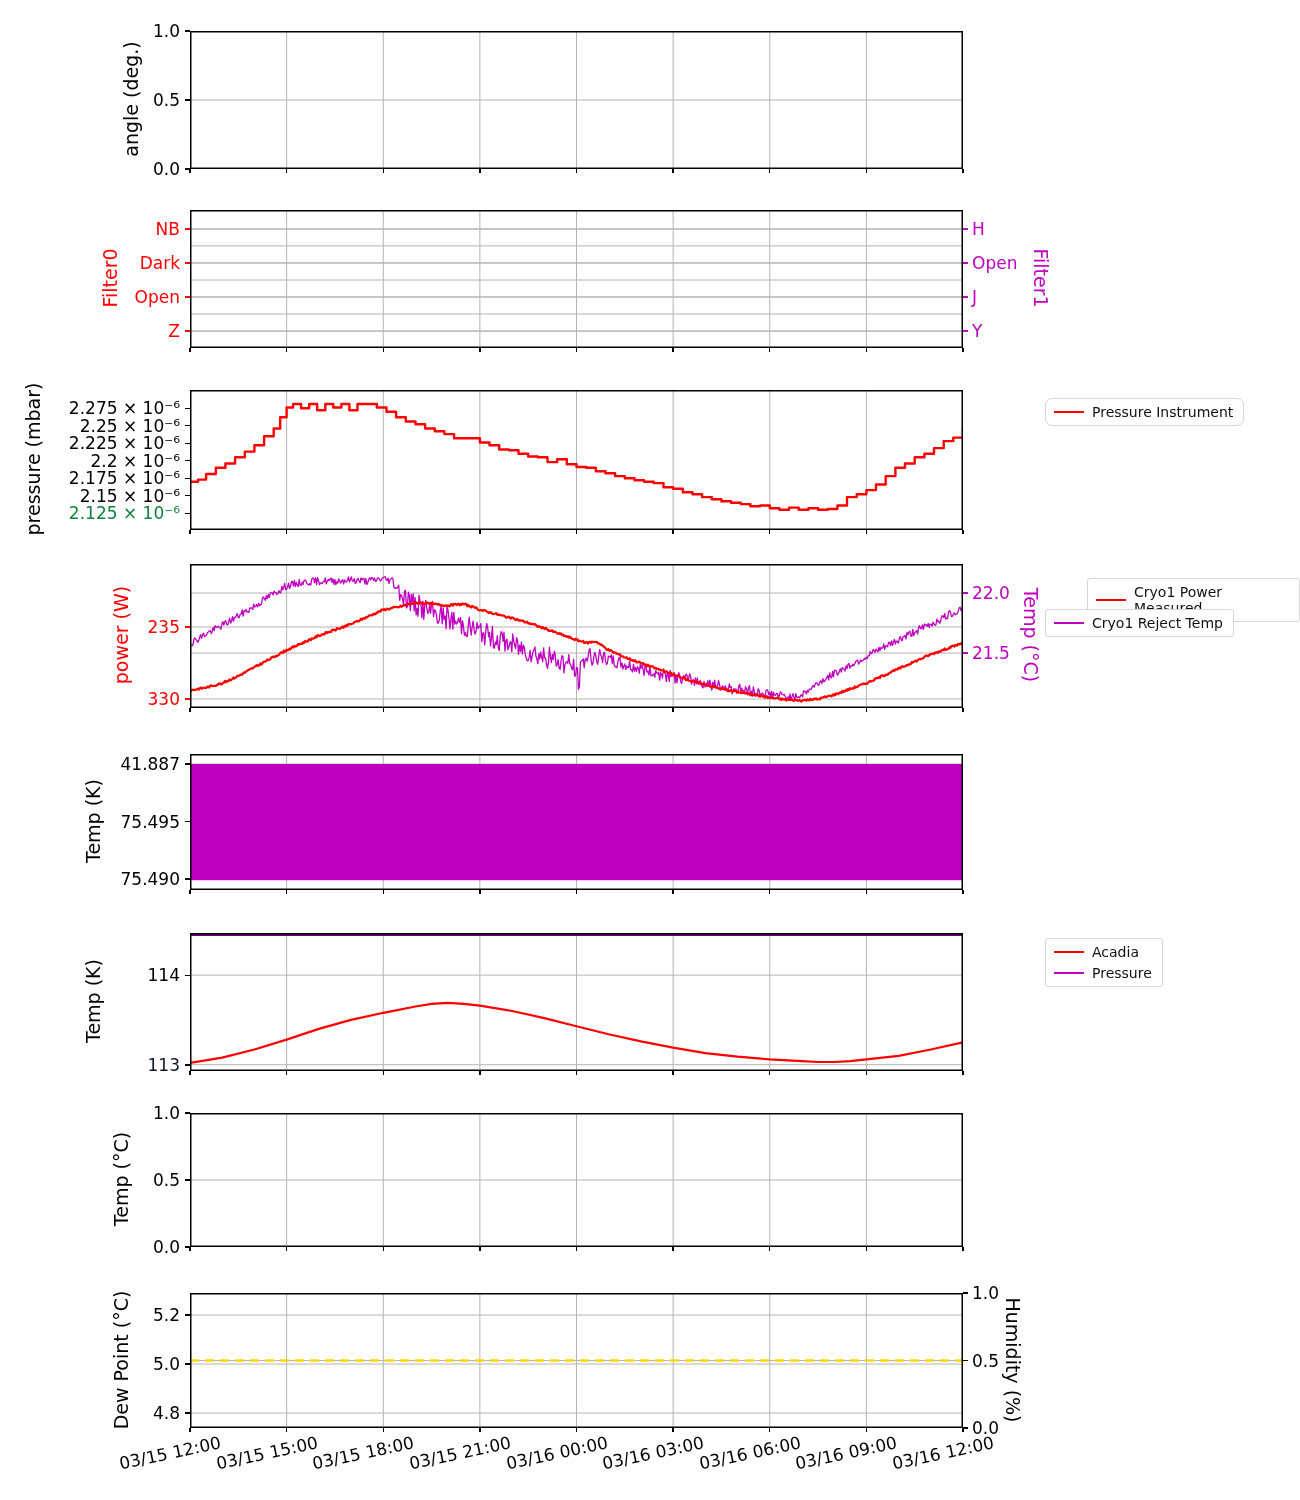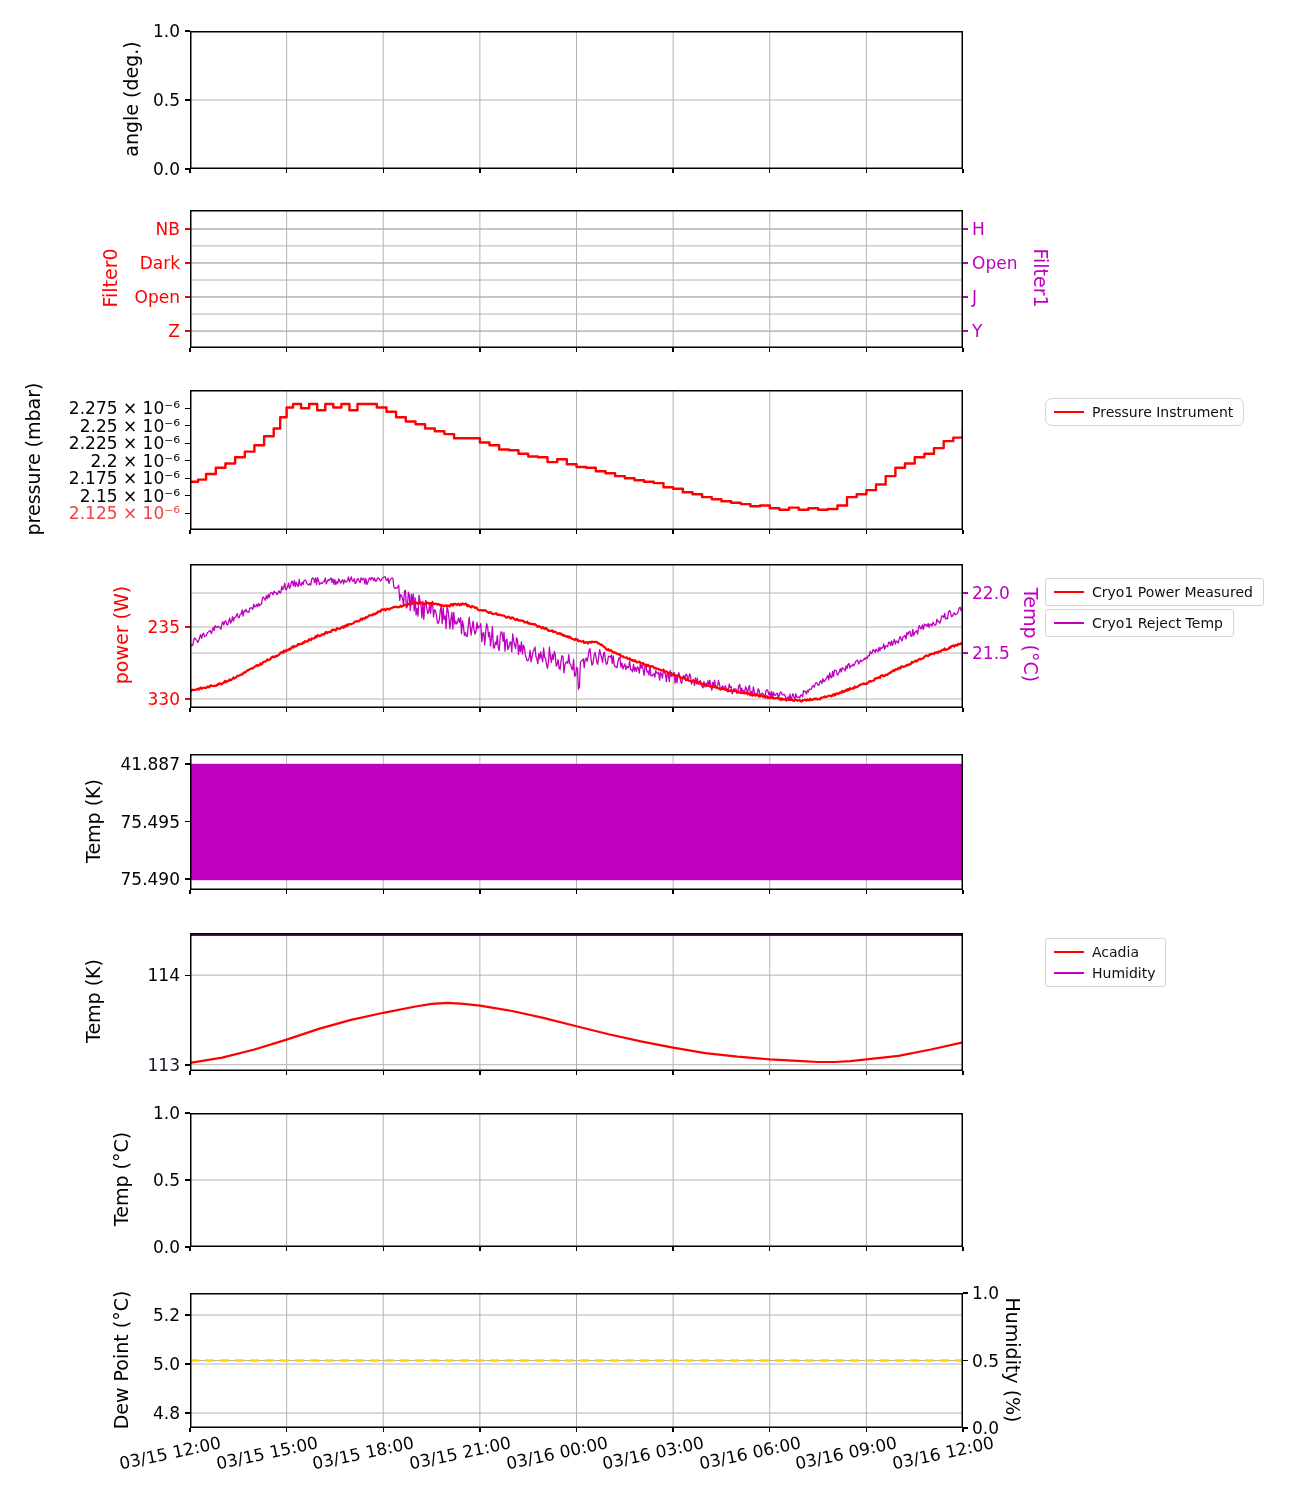--- a/index.html
+++ b/index.html
@@ -119,21 +119,21 @@
     <div class="ytick left" style="left: 0px; top: 414.7px; width: 180px; color: rgb(0, 0, 0);">2.25 × 10⁻⁶</div>
     <div class="tickmark" style="left: 185px; top: 425.1px; width: 5px; height: 1.4px; background: rgb(0, 0, 0);"></div>
     <div class="ytick left" style="left: 0px; top: 432.2px; width: 180px; color: rgb(0, 0, 0);">2.225 × 10⁻⁶</div>
     <div class="tickmark" style="left: 185px; top: 442.6px; width: 5px; height: 1.4px; background: rgb(0, 0, 0);"></div>
     <div class="ytick left" style="left: 0px; top: 449.7px; width: 180px; color: rgb(0, 0, 0);">2.2 × 10⁻⁶</div>
     <div class="tickmark" style="left: 185px; top: 460.1px; width: 5px; height: 1.4px; background: rgb(0, 0, 0);"></div>
     <div class="ytick left" style="left: 0px; top: 467.2px; width: 180px; color: rgb(0, 0, 0);">2.175 × 10⁻⁶</div>
     <div class="tickmark" style="left: 185px; top: 477.6px; width: 5px; height: 1.4px; background: rgb(0, 0, 0);"></div>
     <div class="ytick left" style="left: 0px; top: 484.7px; width: 180px; color: rgb(0, 0, 0);">2.15 × 10⁻⁶</div>
     <div class="tickmark" style="left: 185px; top: 495.1px; width: 5px; height: 1.4px; background: rgb(0, 0, 0);"></div>
-    <div class="ytick left" style="left: 0px; top: 502.2px; width: 180px; color: #ef4444;">2.125 × 10⁻⁶</div>
+    <div class="ytick left" style="left: 0px; top: 502.2px; width: 180px; color: #15803d;">2.125 × 10⁻⁶</div>
     <div class="tickmark" style="left: 185px; top: 512.6px; width: 5px; height: 1.4px; background: rgb(0, 0, 0);"></div>
     <div class="tickmark" style="left: 189.3px; top: 530px; width: 1.4px; height: 4px; background: rgb(0, 0, 0);"></div>
     <div class="tickmark" style="left: 285.925px; top: 530px; width: 1.4px; height: 4px; background: rgb(0, 0, 0);"></div>
     <div class="tickmark" style="left: 382.55px; top: 530px; width: 1.4px; height: 4px; background: rgb(0, 0, 0);"></div>
     <div class="tickmark" style="left: 479.175px; top: 530px; width: 1.4px; height: 4px; background: rgb(0, 0, 0);"></div>
     <div class="tickmark" style="left: 575.8px; top: 530px; width: 1.4px; height: 4px; background: rgb(0, 0, 0);"></div>
     <div class="tickmark" style="left: 672.425px; top: 530px; width: 1.4px; height: 4px; background: rgb(0, 0, 0);"></div>
     <div class="tickmark" style="left: 769.05px; top: 530px; width: 1.4px; height: 4px; background: rgb(0, 0, 0);"></div>
     <div class="tickmark" style="left: 865.675px; top: 530px; width: 1.4px; height: 4px; background: rgb(0, 0, 0);"></div>
     <div class="tickmark" style="left: 962.3px; top: 530px; width: 1.4px; height: 4px; background: rgb(0, 0, 0);"></div>
@@ -315,35 +315,35 @@
     <div class="xtick" style="left: 567.125px; top: 1443px;">03/16 03:00</div>
     <div class="xtick" style="left: 663.75px; top: 1443px;">03/16 06:00</div>
     <div class="xtick" style="left: 760.375px; top: 1443px;">03/16 09:00</div>
     <div class="xtick" style="left: 857px; top: 1443px;">03/16 12:00</div>
     <div class="legend" style="left: 1045px; top: 398px; border-radius: 7px;">
       <div class="legend-item">
         <div class="legend-swatch" style="background: rgb(255, 0, 0);"></div>
         <span class="legend-label">Pressure Instrument</span>
       </div>
     </div>
-    <div class="legend" style="left: 1045px; top: 578px;">
+    <div class="legend" style="left: 1087px; top: 578px;">
       <div class="legend-item">
         <div class="legend-swatch" style="background: rgb(255, 0, 0);"></div>
         <span class="legend-label">Cryo1 Power Measured</span>
       </div>
     </div>
     <div class="legend" style="left: 1045px; top: 609px; text-align: right;">
       <div class="legend-item">
         <div class="legend-swatch" style="background: rgb(192, 0, 192);"></div>
         <span class="legend-label">Cryo1 Reject Temp</span>
       </div>
     </div>
     <div class="legend" style="left: 1045px; top: 938px;">
       <div class="legend-item">
         <div class="legend-swatch" style="background: rgb(255, 0, 0);"></div>
         <span class="legend-label">Acadia</span>
       </div>
       <div class="legend-item">
         <div class="legend-swatch" style="background: rgb(192, 0, 192);"></div>
-        <span class="legend-label">Humidity</span>
+        <span class="legend-label">Pressure</span>
       </div>
     </div>
   </div>
 
 </body></html>

